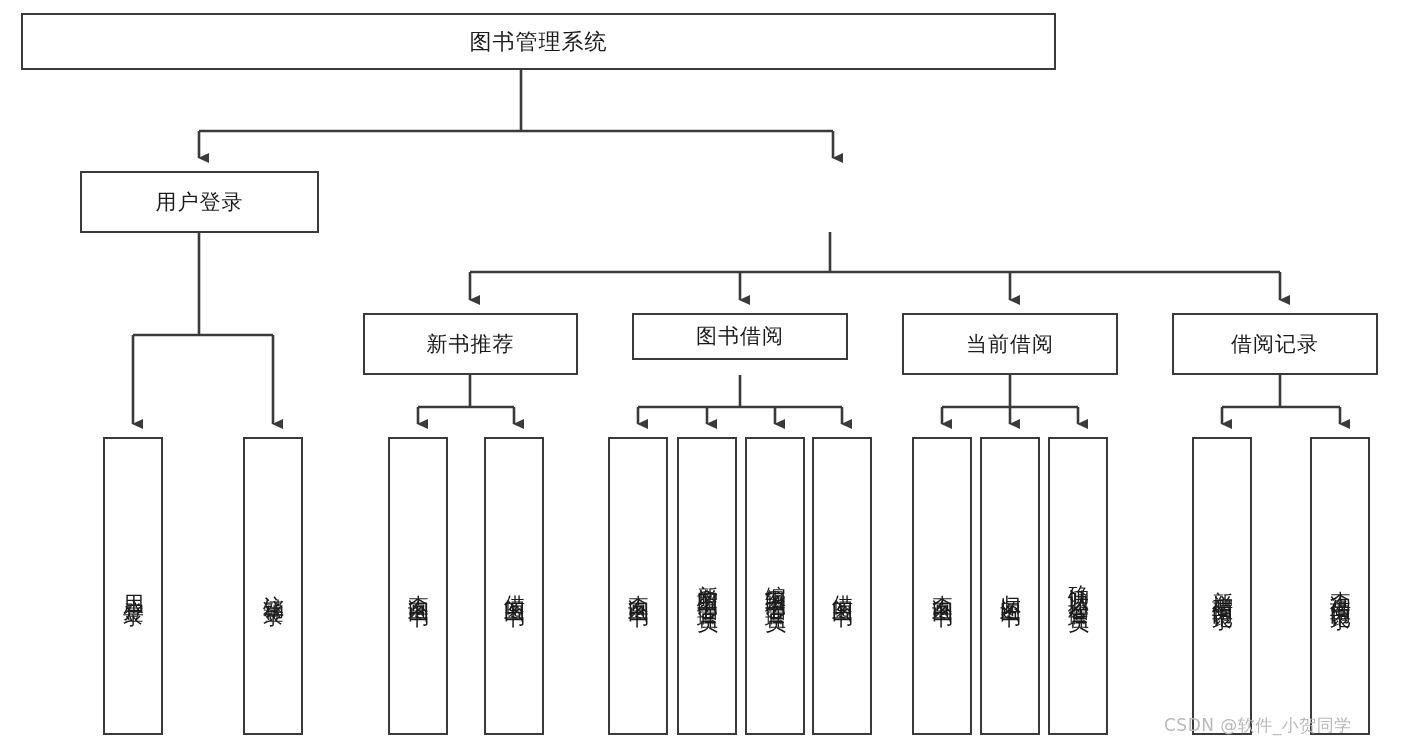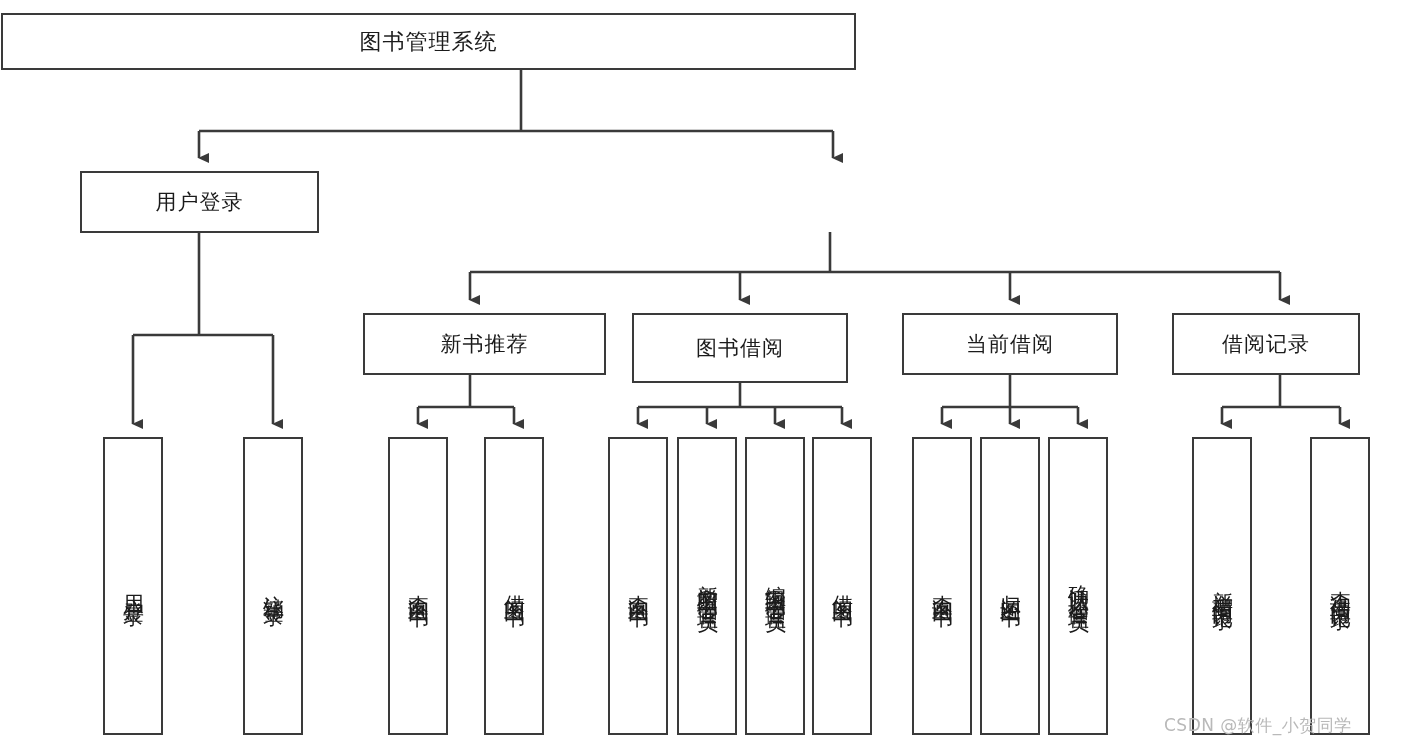--- a/index.html
+++ b/index.html
@@ -115,42 +115,42 @@
       <path d="M1010,407 L1010,424" marker-end="url(#arr)"></path>
       <path d="M1078,407 L1078,424" marker-end="url(#arr)"></path>
 
       <path d="M1280,375 L1280,407"></path>
       <path d="M1222,407 L1340,407"></path>
       <path d="M1222,407 L1222,424" marker-end="url(#arr)"></path>
       <path d="M1340,407 L1340,424" marker-end="url(#arr)"></path>
     </g>
   </svg>
 
-  <div class="node root" style="left:1px;top:13px;width:855px;height:57px;">
+  <div class="node root" style="left:21px;top:13px;width:1035px;height:57px;">
     <span class="lbl">图书管理系统</span>
   </div>
 
   <div class="node lvl1" style="left:80px;top:171px;width:239px;height:62px;">
     <span class="lbl">用户登录</span>
   </div>
 
 
-  <div class="node lvl2" style="left:363px;top:313px;width:243px;height:62px;">
+  <div class="node lvl2" style="left:363px;top:313px;width:215px;height:62px;">
     <span class="lbl">新书推荐</span>
   </div>
 
-  <div class="node lvl2" style="left:632px;top:313px;width:216px;height:70px;">
+  <div class="node lvl2" style="left:632px;top:313px;width:216px;height:47px;">
     <span class="lbl">图书借阅</span>
   </div>
 
   <div class="node lvl2" style="left:902px;top:313px;width:216px;height:62px;">
     <span class="lbl">当前借阅</span>
   </div>
 
-  <div class="node lvl2" style="left:1172px;top:313px;width:188px;height:62px;">
+  <div class="node lvl2" style="left:1172px;top:313px;width:206px;height:62px;">
     <span class="lbl">借阅记录</span>
   </div>
 
   <div class="node leaf" style="left:103px;top:437px;width:60px;height:298px;">
     <span class="lbl">用户登录</span>
   </div>
   <div class="node leaf" style="left:243px;top:437px;width:60px;height:298px;">
     <span class="lbl">注销登录</span>
   </div>
 

